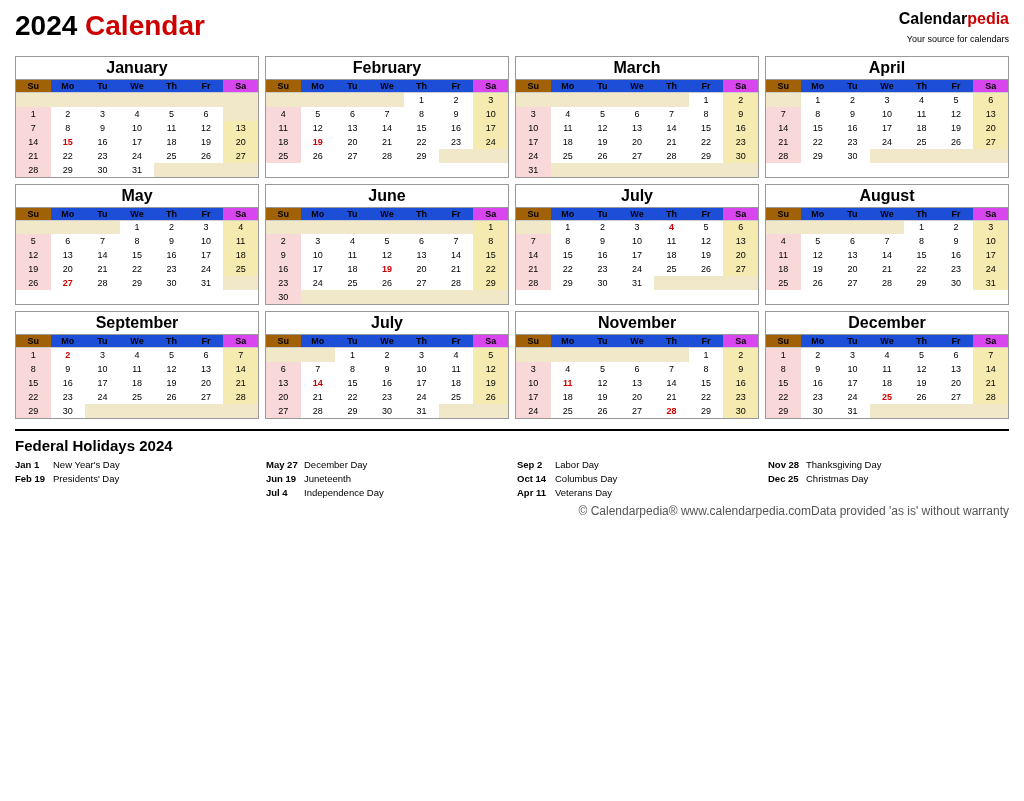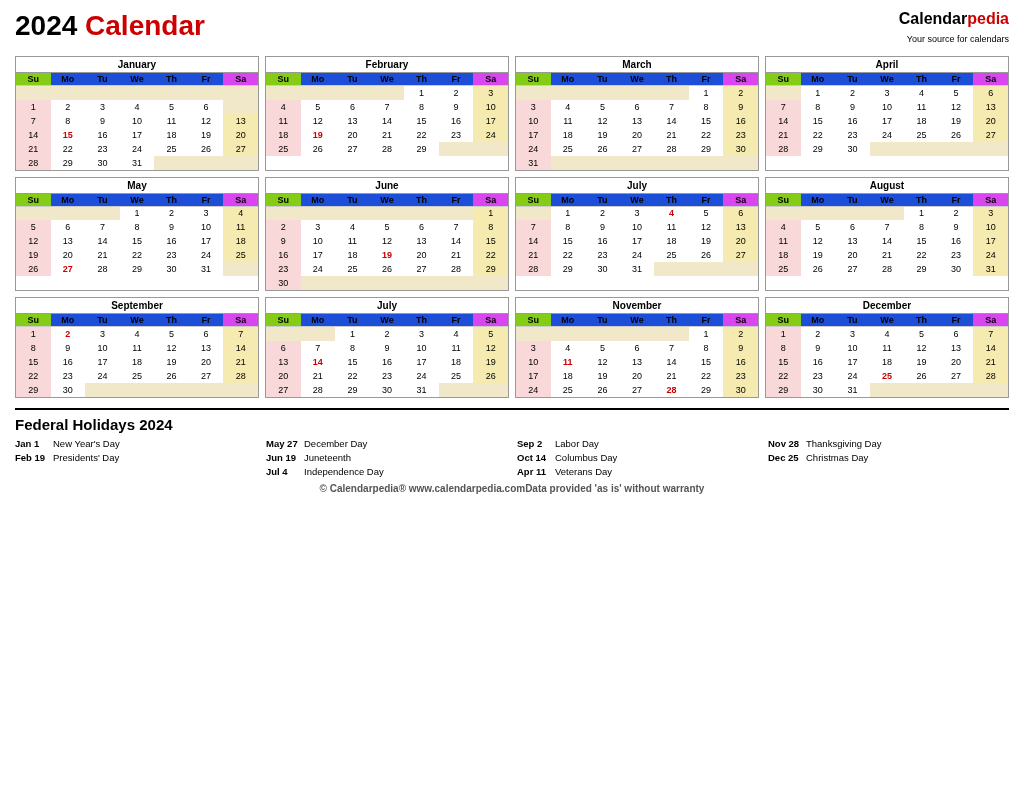--- a/index.html
+++ b/index.html
@@ -41,37 +41,37 @@
       gap: 6px;
       margin-bottom: 10px;
     }
 
     .month-block {
       border: 1px solid #999;
     }
     .month-title {
       text-align: center;
       font-weight: bold;
-      font-size: 10px;
+      font-size: 16px;
       background: #fff;
       padding: 2px 0;
       border-bottom: 1px solid #999;
     }
     .month-table {
       width: 100%;
       border-collapse: collapse;
     }
     .month-table th {
       text-align: center;
       font-size: 9px;
       font-weight: bold;
       padding: 1px 0;
       border-bottom: 1px solid #ccc;
     }
-    .month-table th.su { background: #84cc16; color: #000; }
+    .month-table th.su { background: #a16207; color: #000; }
     .month-table th.sa { background: #d946ef; color: #000; }
     .month-table th.wd { background: #1d4ed8; color: #000; }
 
     .month-table td {
       text-align: center;
       font-size: 9px;
       padding: 1px 0;
       height: 14px;
       width: 14.28%;
     }
@@ -101,25 +101,24 @@
       font-size: 9.5px;
       line-height: 14px;
     }
     .holiday-date {
       font-weight: bold;
       min-width: 36px;
     }
 
     .footer-row {
       display: flex;
-      justify-content: center;
+      justify-content: flex-end;
       margin-top: 4px;
-      font-size: 10px;
+      font-size: 12px;
       color: #555;
-      font-weight: bold;
     }
   </style>
 </head>
 <body>
 
 <div class="header-row">
   <div class="main-title">
     <strong>2024 <span>Calendar</span></strong>
   </div>
   <div class="brand">

